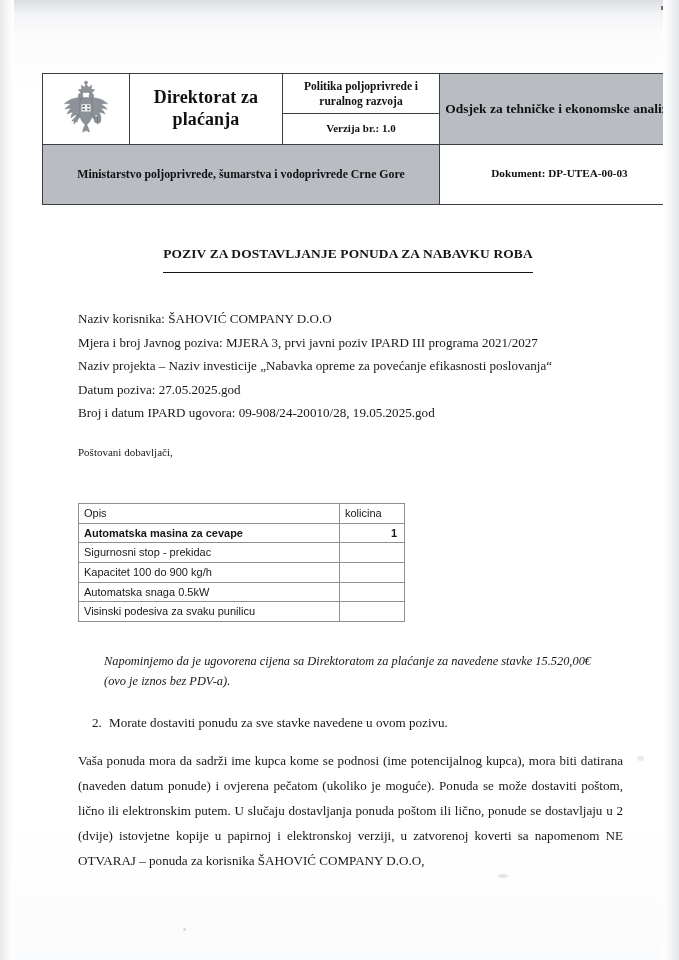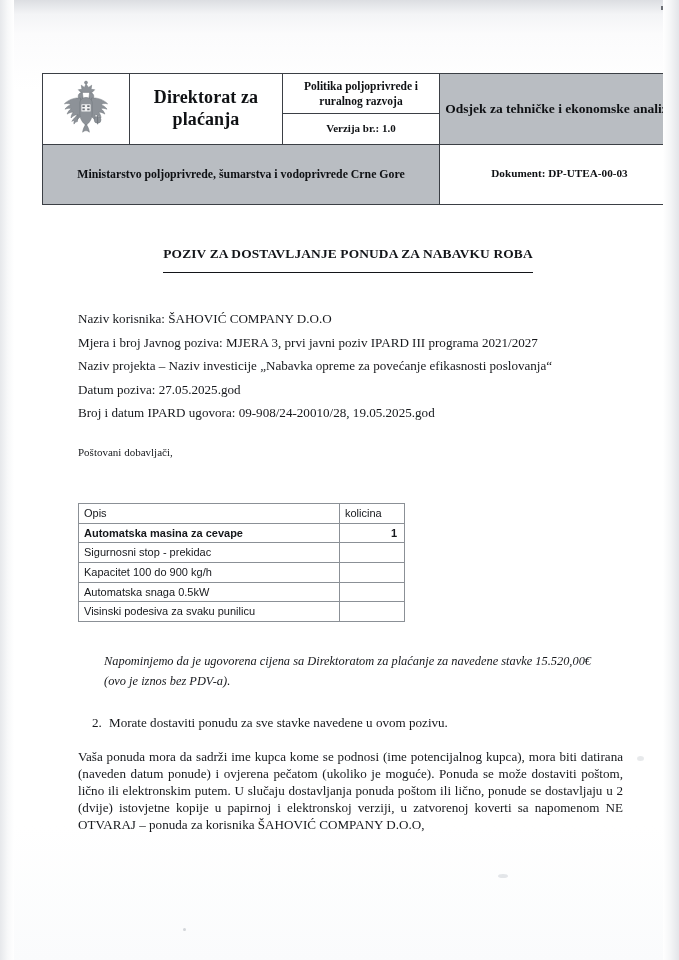--- a/index.html
+++ b/index.html
@@ -217,21 +217,21 @@
     color: #16181c;
   }
   .item-two .num { display: inline-block; width: 17px; }
 
   .para-final {
     position: absolute;
     left: 78px;
     top: 748px;
     width: 545px;
     font-size: 13.1px;
-    line-height: 17px;
+    line-height: 25px;
     text-align: justify;
     text-justify: inter-word;
     color: #16181c;
   }
 </style>
 </head>
 <body>
 
 <div id="page">
 

